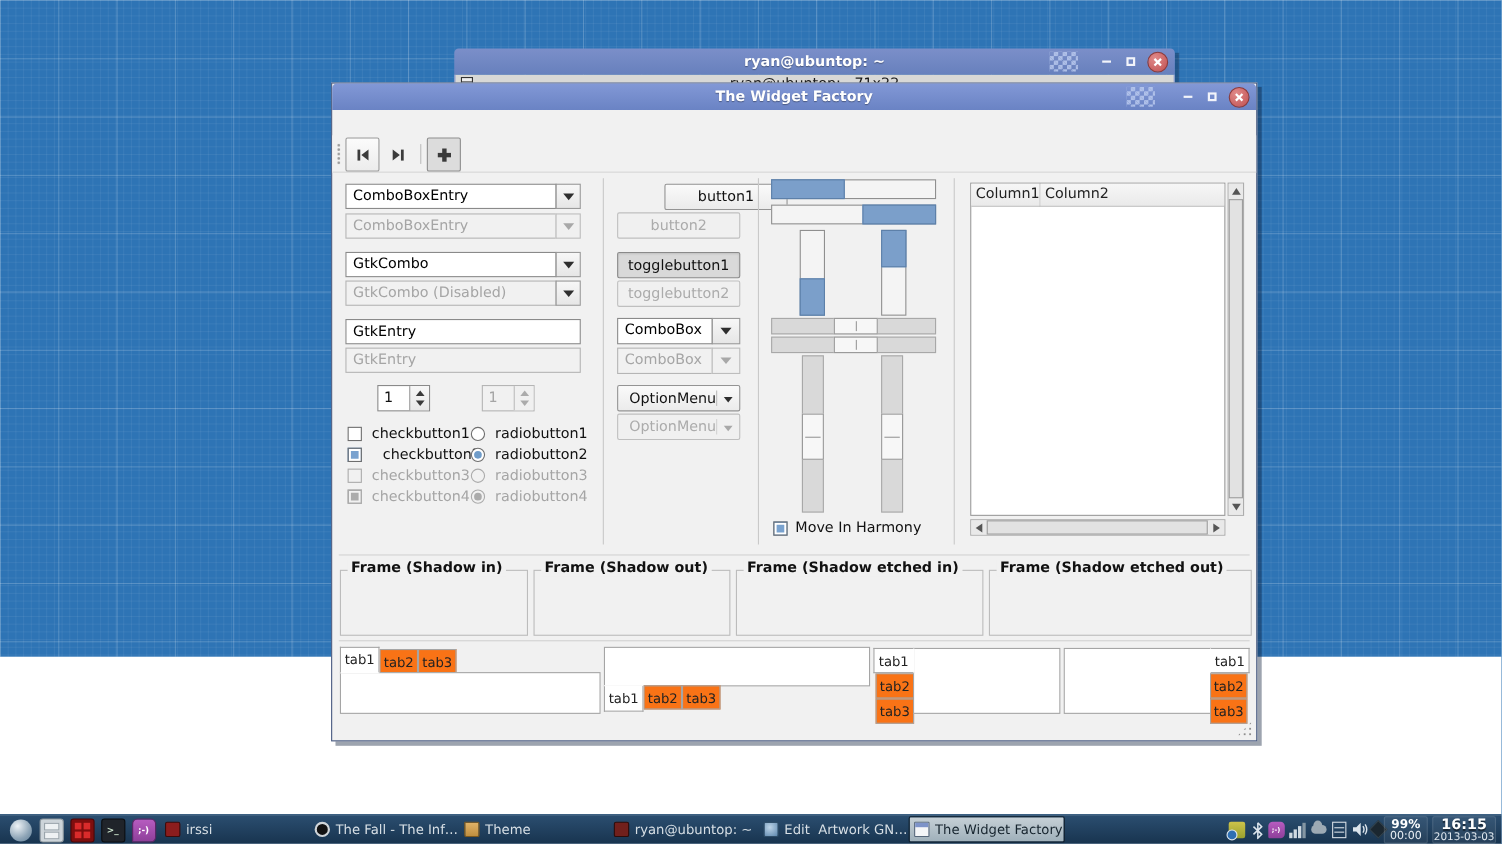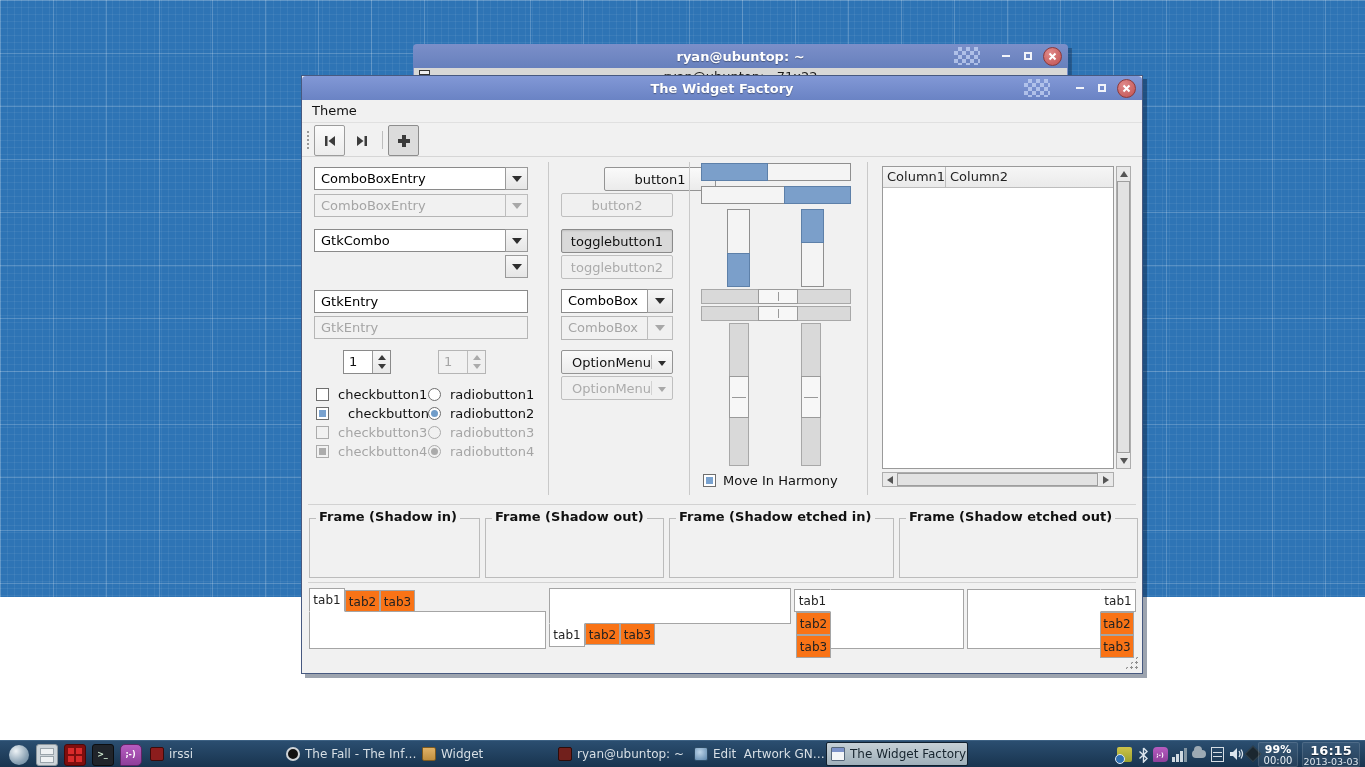--- a/index.html
+++ b/index.html
@@ -195,23 +195,20 @@
             <span class="glyph-max"></span>
           </span>
         <span class="wbtn close">
           <svg width="9" height="9">
               <path d="M1.5 1.5 L7.5 7.5 M7.5 1.5 L1.5 7.5" stroke="#fff" stroke-width="2"></path>
             </svg>
         </span>
       </span>
     </div>
 
-    <div id="app-menubar">
-      <span class="menu-item">Theme</span>
-    </div>
 
     <div id="app-toolbar">
       <span class="tb-handle"></span>
       <span class="tb-btn raised" style="left:12px;">
         <svg width="16" height="16" viewBox="0 0 16 16">
           <rect x="3" y="3" width="2.5" height="10" fill="#3c3c3c"></rect>
             <path d="M13 3 L6.5 8 L13 13 Z" fill="#3c3c3c"></path>
         </svg>
       </span>
       <span class="tb-btn flat" style="left:44px;">
@@ -239,20 +236,21 @@
       <div class="entry disabled" style="left:12px;top:38px;width:192px;height:23px;">ComboBoxEntry</div>
       <div class="combo-btn disabled" style="left:203px;top:38px;width:23px;height:23px;">
           <span class="arr-down dim"></span>
         </div>
 
       <div class="entry" style="left:12px;top:73px;width:192px;height:23px;">GtkCombo</div>
       <div class="combo-btn" style="left:203px;top:73px;width:23px;height:23px;">
           <span class="arr-down"></span>
         </div>
 
+      <div class="entry disabled" style="left:12px;top:99px;width:192px;height:23px;">GtkCombo (Disabled)</div>
       <div class="combo-btn" style="left:203px;top:99px;width:23px;height:23px;">
           <span class="arr-down"></span>
         </div>
 
       <div class="entry" style="left:12px;top:134px;width:214px;height:23px;">GtkEntry</div>
       <div class="entry disabled" style="left:12px;top:160px;width:214px;height:23px;">GtkEntry</div>
 
       <div class="spin" style="left:41px;top:194px;width:48px;height:24px;">
         <span class="val">1</span>
         <span class="btns">
@@ -453,21 +451,21 @@
     <span class="task" style="left:146px;">
       <span class="ticon" style="background:#8c1d1d;border:1px solid #3c0b0b;border-radius:2px;"></span>
       <span class="task-label">irssi</span>
     </span>
     <span class="task" style="left:282px;">
       <span class="ticon" style="background:#121212;border-radius:50%;border:2px solid #cfd4d8;box-sizing:border-box;"></span>
       <span class="task-label">The Fall - The Info...</span>
     </span>
     <span class="task" style="left:418px;">
       <span class="ticon" style="background:linear-gradient(#e0b267,#c08f3f);border:1px solid #7e5a1e;border-radius:1px 2px 2px 2px;"></span>
-      <span class="task-label">Widget</span>
+      <span class="task-label">Theme</span>
     </span>
     <span class="task" style="left:554px;">
       <span class="ticon" style="background:#71201c;border:1px solid #2e0c0a;border-radius:2px;"></span>
       <span class="task-label">ryan@ubuntop: ~</span>
     </span>
     <span class="task" style="left:690px;">
       <span class="ticon" style="background:radial-gradient(circle at 40% 35%,#bcd4e8,#5c86ad);border:1px solid #2e4d68;border-radius:2px;"></span>
       <span class="task-label">Edit  Artwork GNO...</span>
     </span>
     <span class="task active" style="left:826px;width:142px;">

